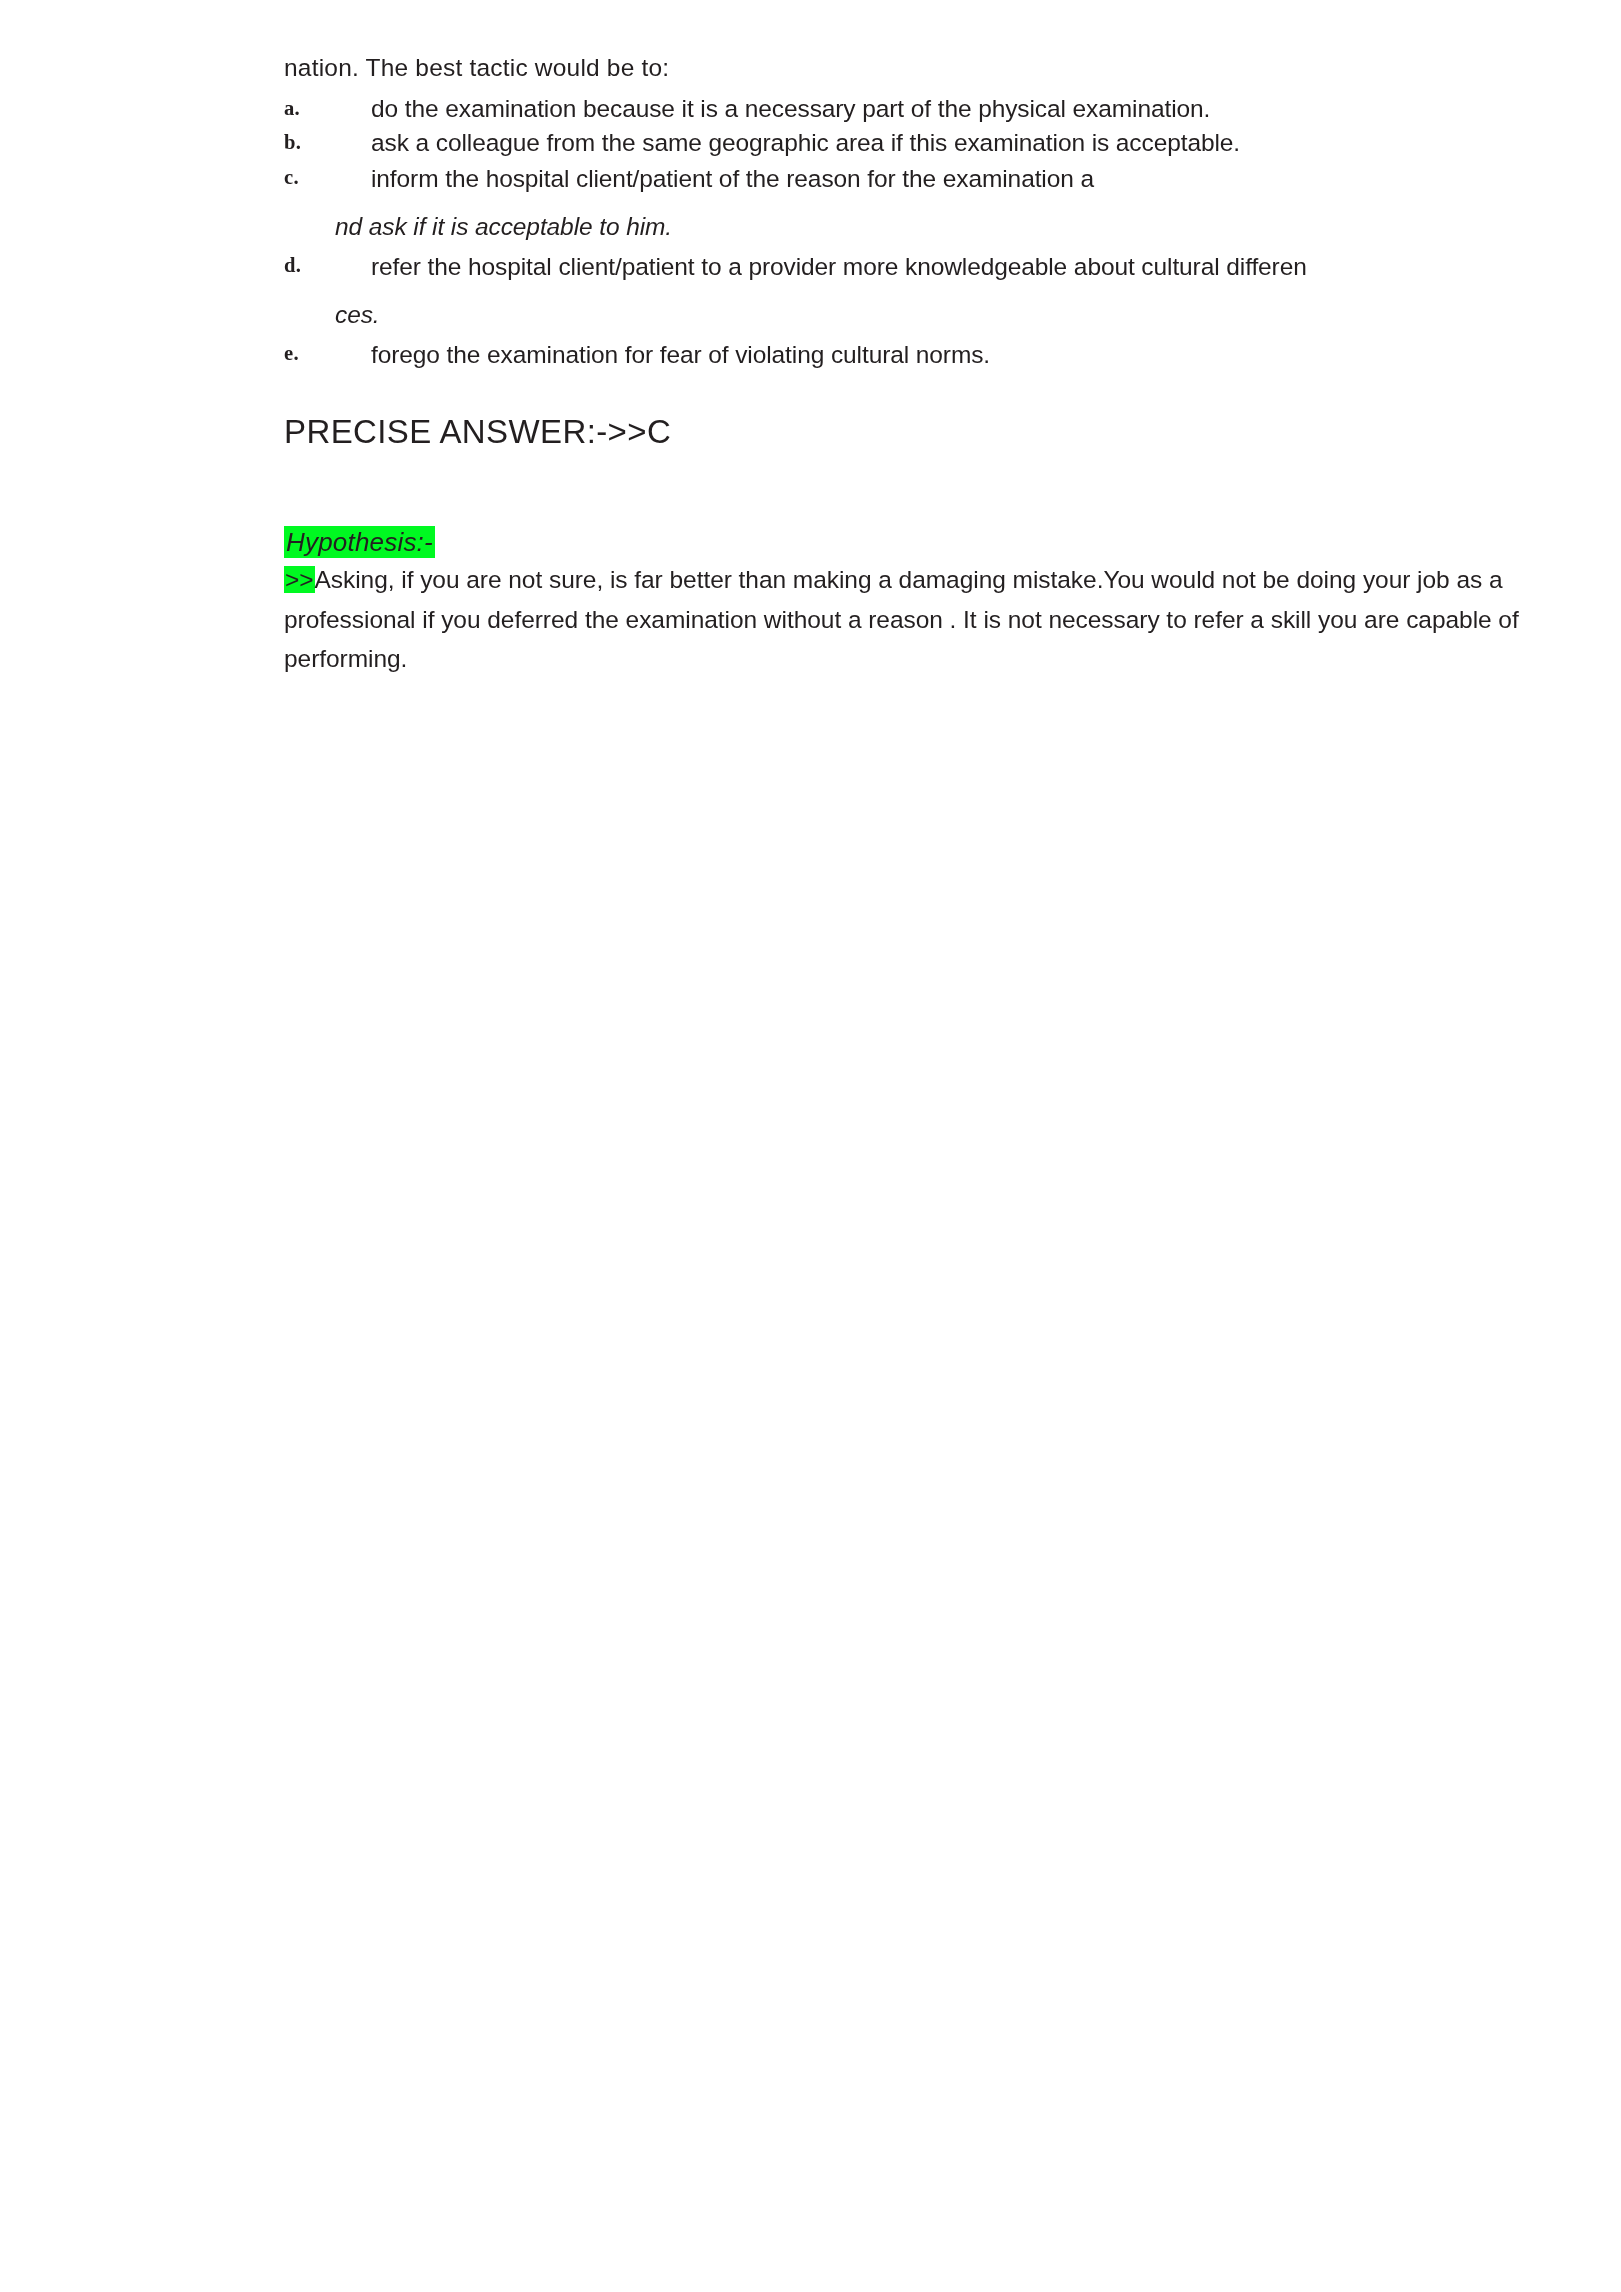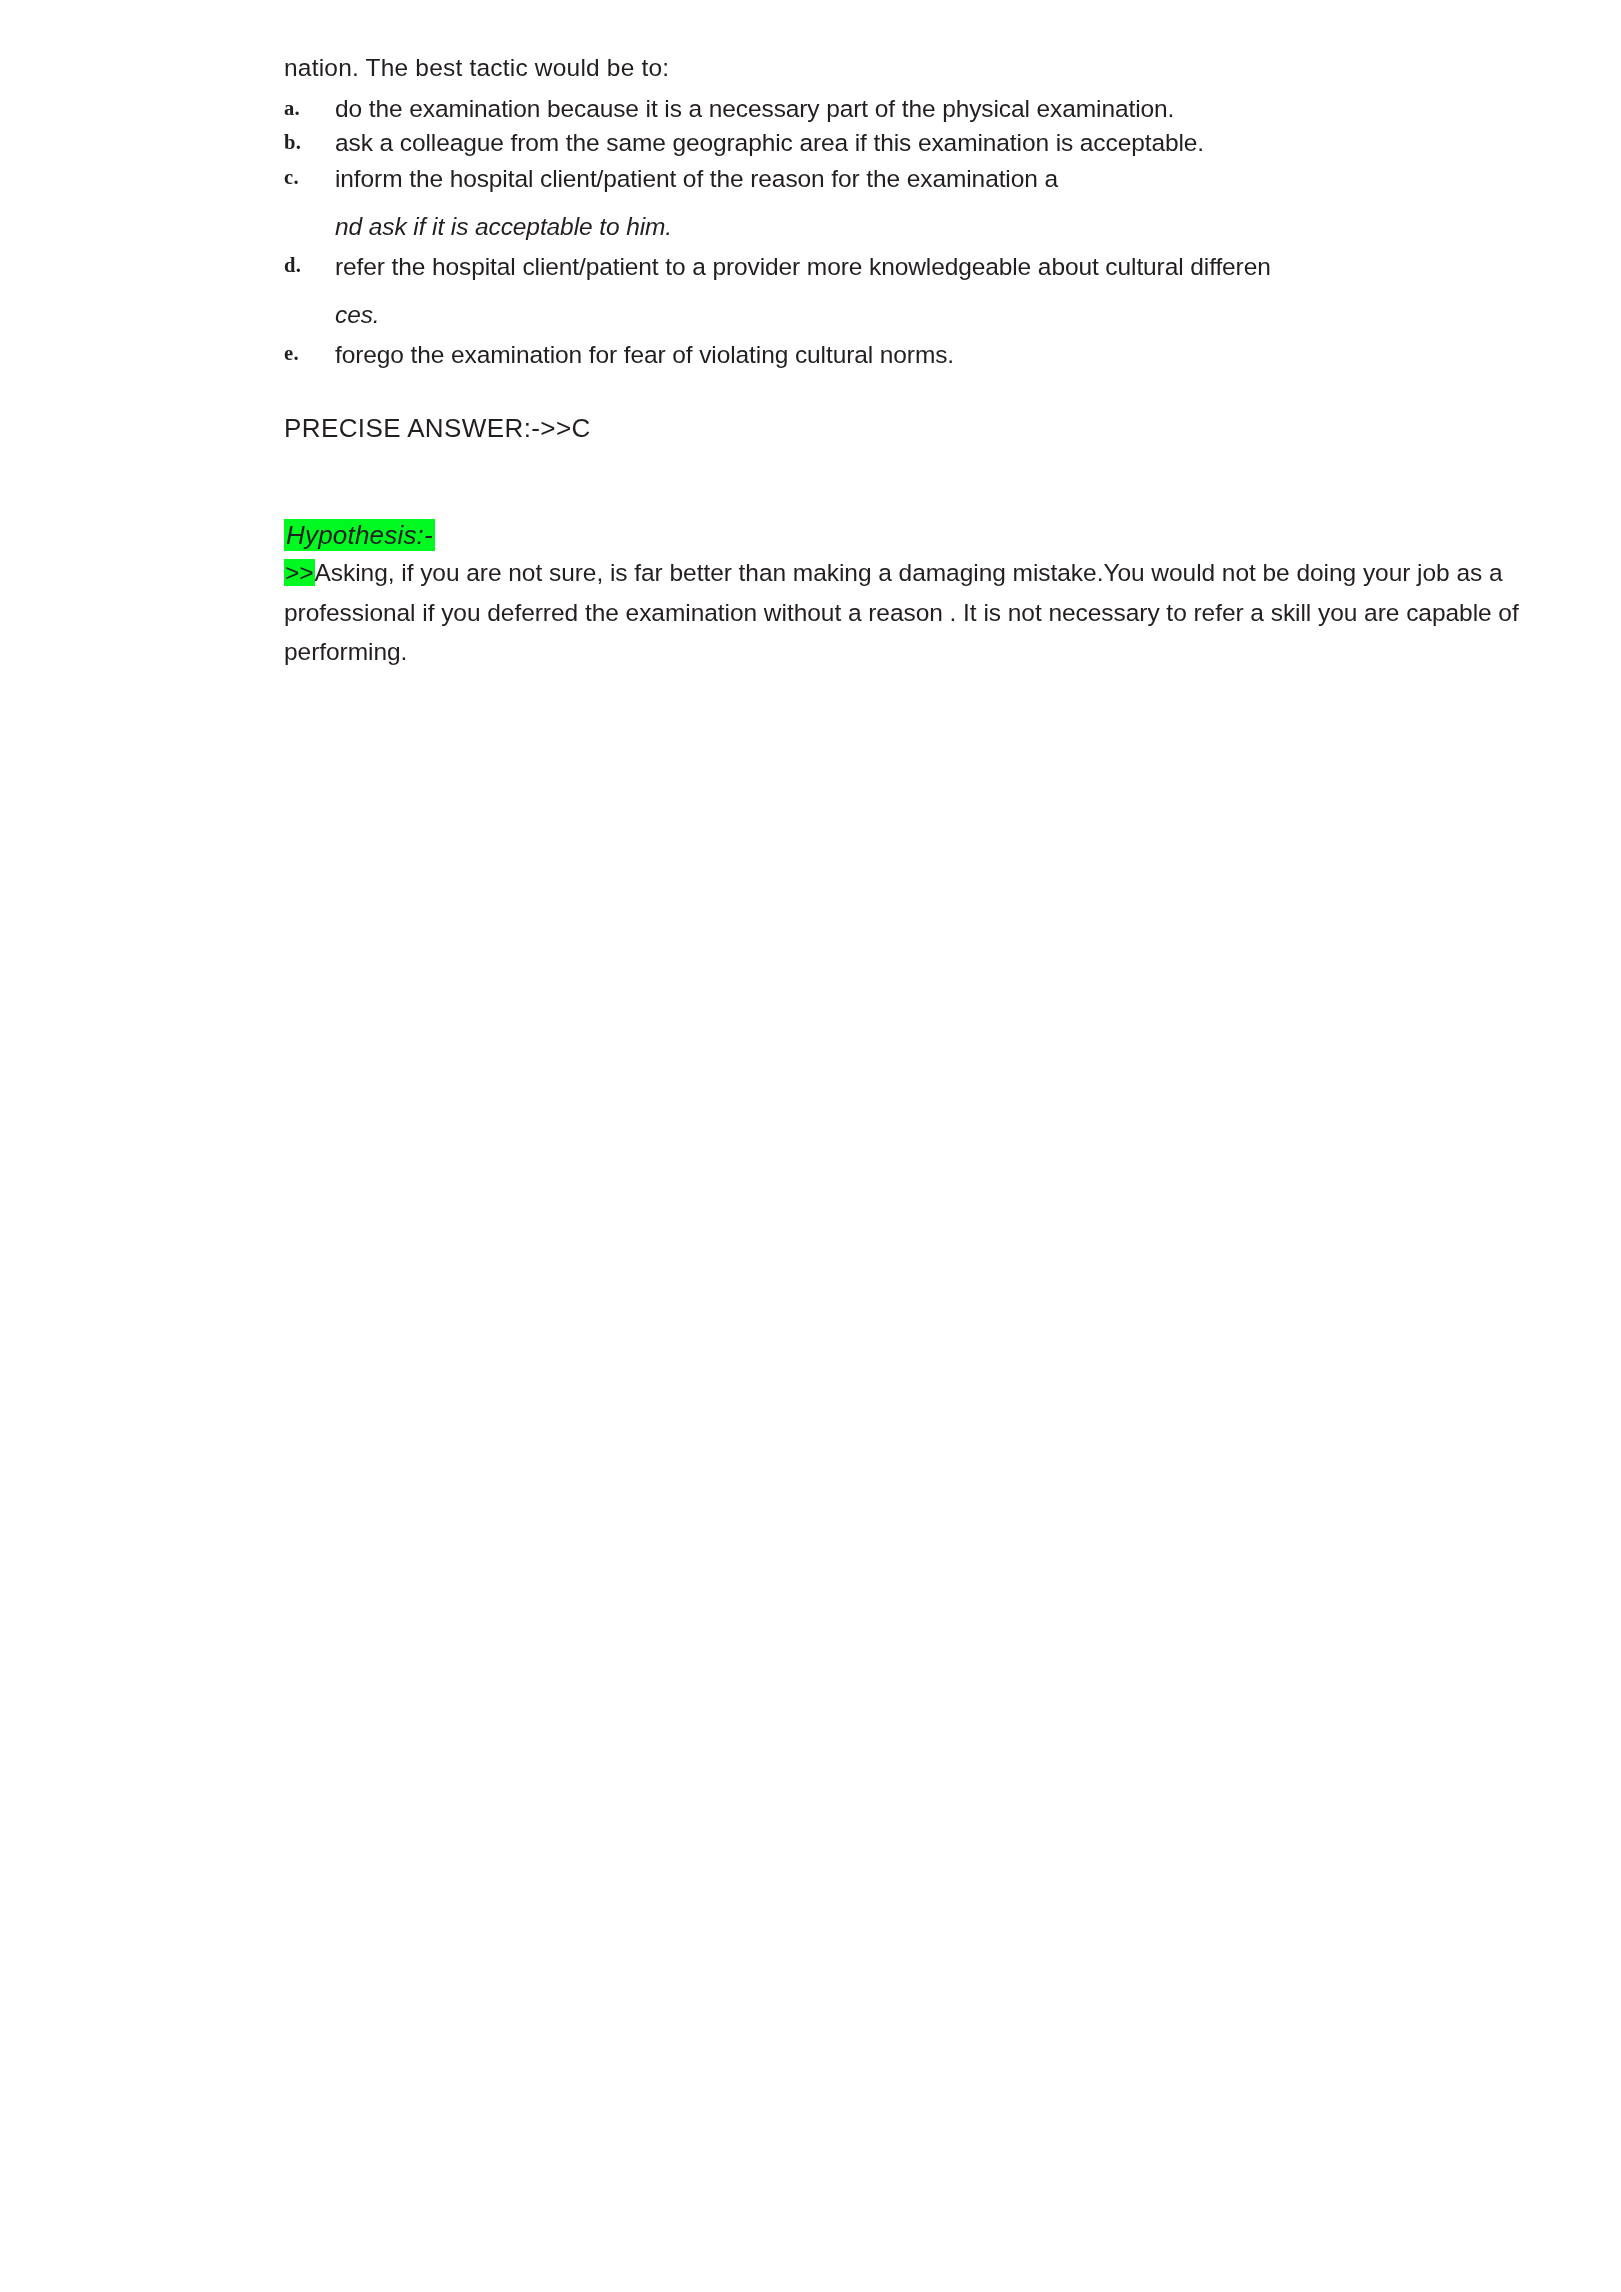--- a/index.html
+++ b/index.html
@@ -49,28 +49,29 @@
     font-size: 20.6px;
     font-weight: 600;
     letter-spacing: 0.3px;
   }
   ol.choices li.tight {
     line-height: 1.4;
     margin-bottom: 0;
   }
   .choice-wrap {
     display: block;
+    margin-left: 36px;
   }
   .choice-cont {
     display: block;
     margin-top: 9.8px;
     font-style: italic;
   }
   .precise {
-    font-size: 26px;
+    font-size: 33px;
     letter-spacing: 0.4px;
     margin-top: 39px;
   }
   .hypo-block {
     margin-top: 76px;
   }
   .hypo-title {
     font-size: 26px;
     font-style: italic;
     letter-spacing: 0.2px;

